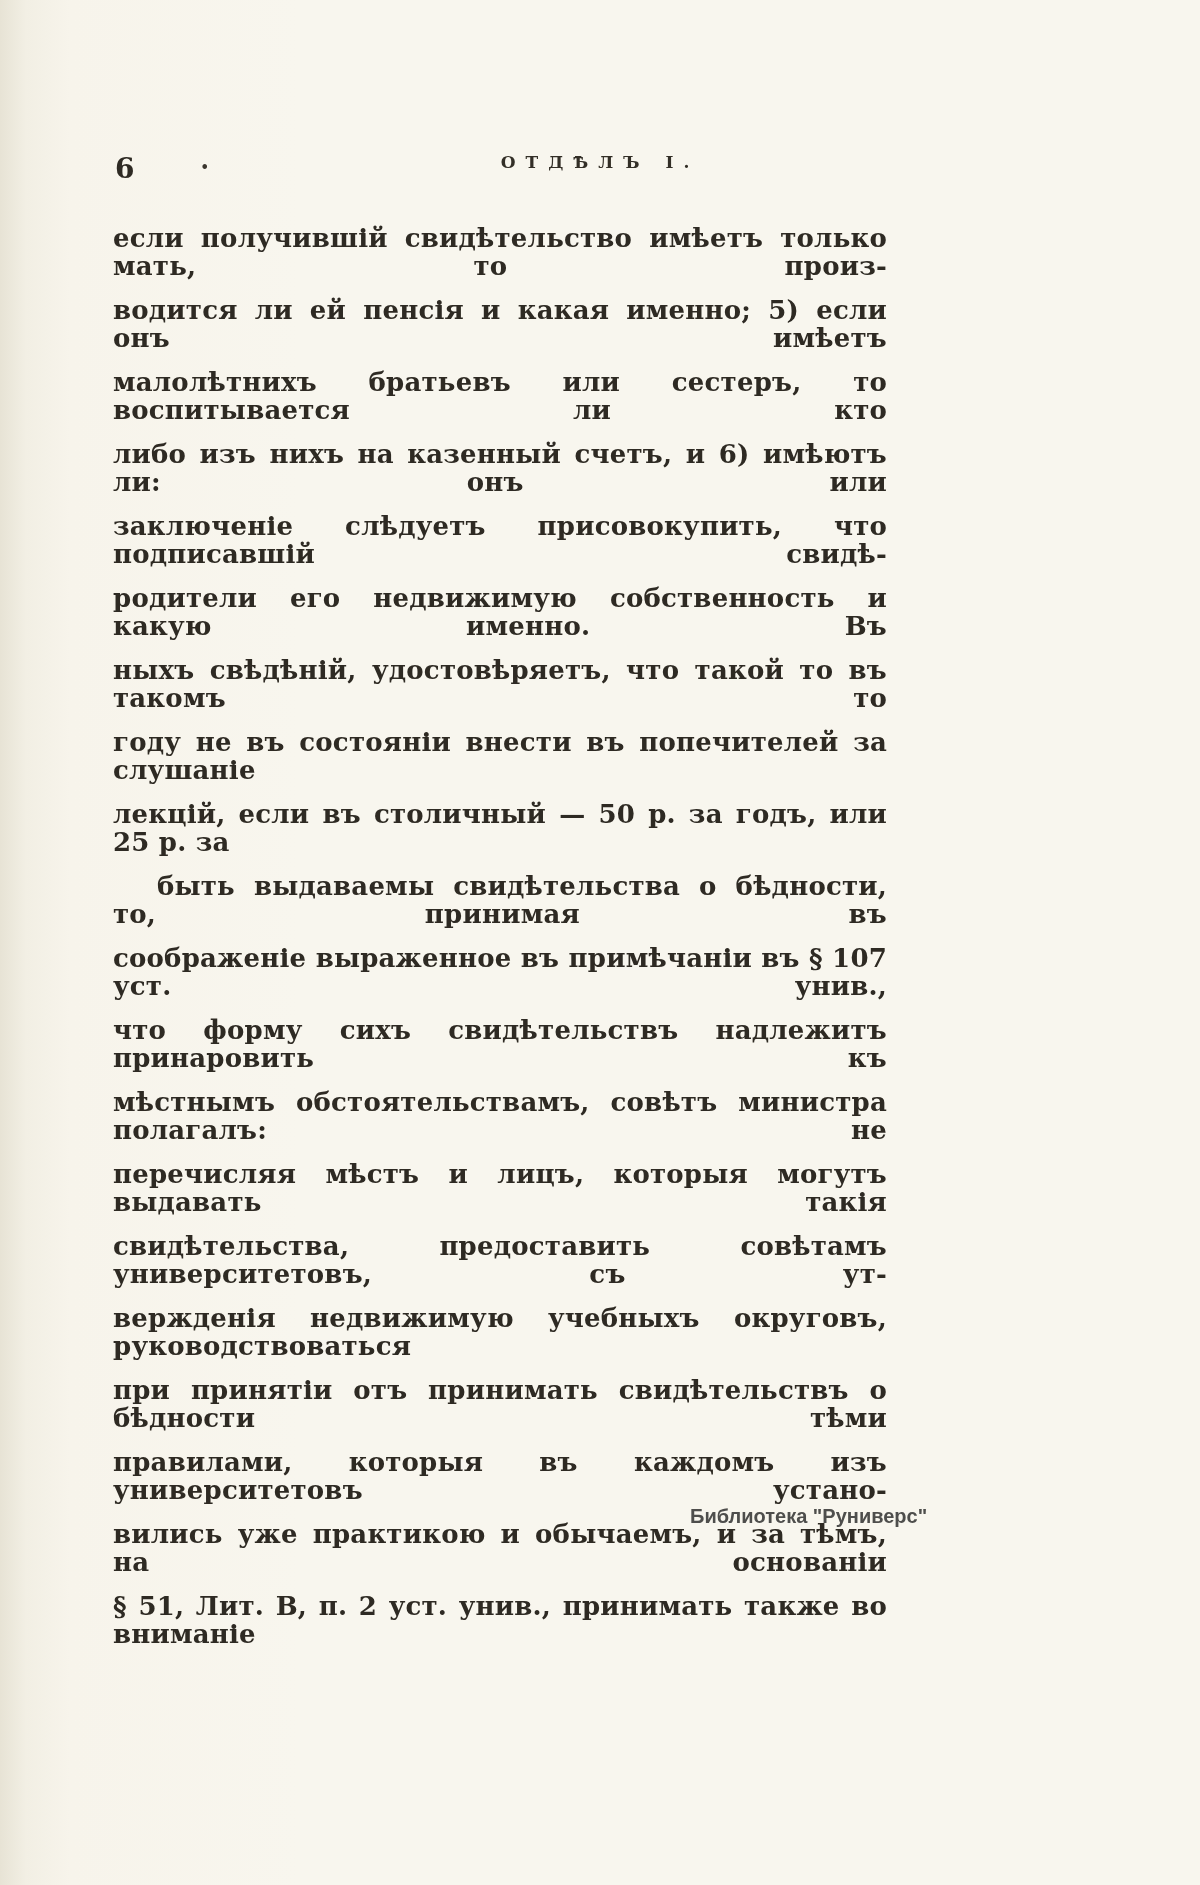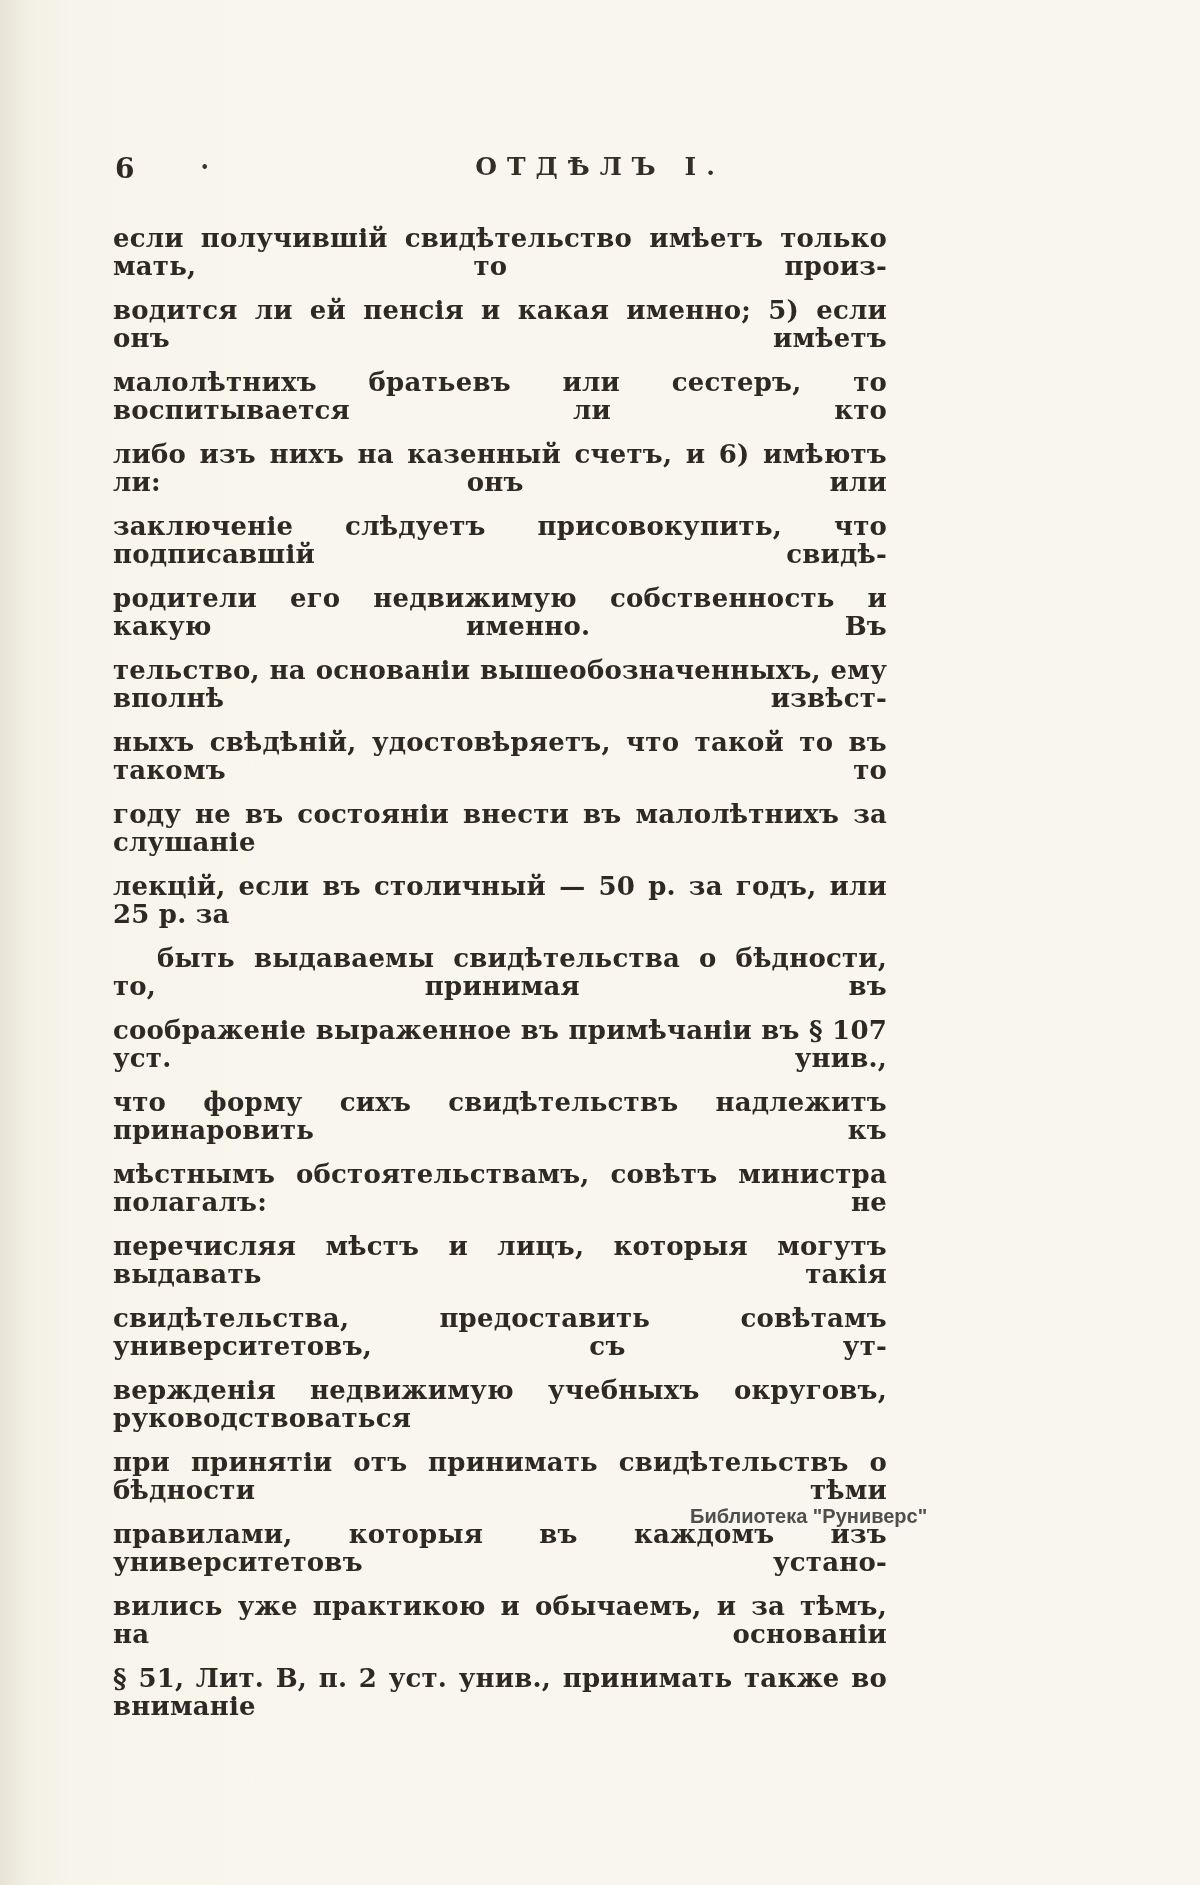--- a/index.html
+++ b/index.html
@@ -36,21 +36,21 @@
   .headdot {
     position: absolute;
     left: 200px;
     top: 6px;
     font-size: 16px;
     color: #3a362e;
   }
   .headtitle {
     width: 100%;
     text-align: center;
-    font-size: 25px;
+    font-size: 17px;
     font-weight: bold;
     letter-spacing: 10px;
     color: #332f27;
   }
 
   
   .body-text {
     position: absolute;
     top: 208px;
     left: 113px;
@@ -96,23 +96,22 @@
   </div>
 
   <div class="body-text">
     <div class="para">
         <div class="line">если получившій свидѣтельство имѣетъ только мать, то произ-</div>
         <div class="line">водится ли ей пенсія и какая именно; 5) если онъ имѣетъ</div>
         <div class="line">малолѣтнихъ братьевъ или сестеръ, то воспитывается ли кто</div>
         <div class="line">либо изъ нихъ на казенный счетъ, и 6) имѣютъ ли: онъ или</div>
         <div class="line">заключеніе слѣдуетъ присовокупить, что подписавшій свидѣ-</div>
         <div class="line">родители его недвижимую собственность и какую именно. Въ</div>
-        <div class="line">тельство, на основаніи вышеобозначенныхъ, ему вполнѣ извѣст-</div>
         <div class="line">ныхъ свѣдѣній, удостовѣряетъ, что такой то въ такомъ то</div>
-        <div class="line">году не въ состояніи внести въ малолѣтнихъ за слушаніе</div>
+        <div class="line">году не въ состояніи внести въ попечителей за слушаніе</div>
         <div class="line">лекцій, если въ столичный — 50 р. за годъ, или 25 р. за</div>
       </div>
     <div class="para indent-first">
         <div class="line">быть выдаваемы свидѣтельства о бѣдности, то, принимая въ</div>
         <div class="line">соображеніе выраженное въ примѣчаніи въ § 107 уст. унив.,</div>
         <div class="line">что форму сихъ свидѣтельствъ надлежитъ принаровить къ</div>
         <div class="line">мѣстнымъ обстоятельствамъ, совѣтъ министра полагалъ: не</div>
         <div class="line">перечисляя мѣстъ и лицъ, которыя могутъ выдавать такія</div>
         <div class="line">свидѣтельства, предоставить совѣтамъ университетовъ, съ ут-</div>
         <div class="line">вержденія недвижимую учебныхъ округовъ, руководствоваться</div>

